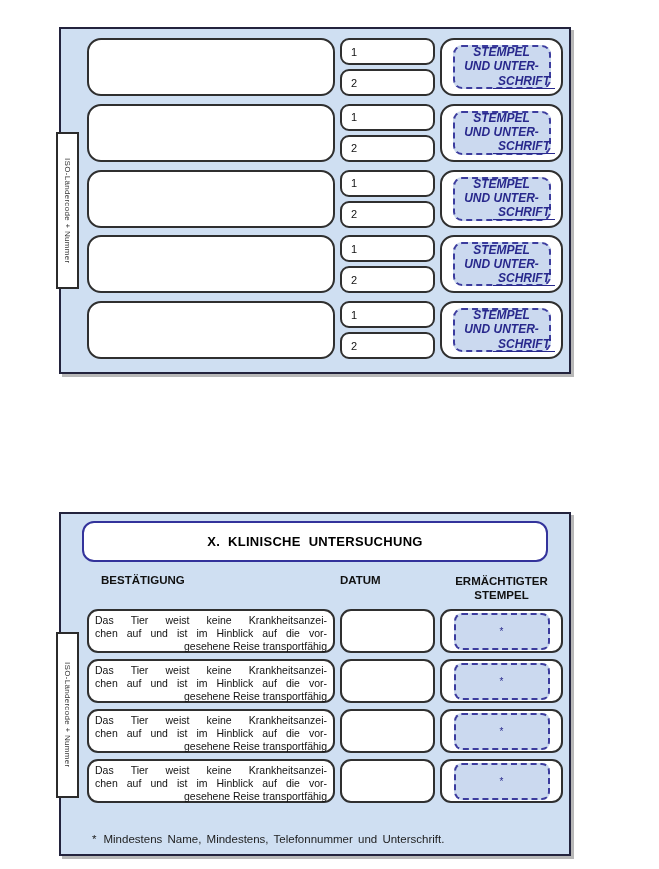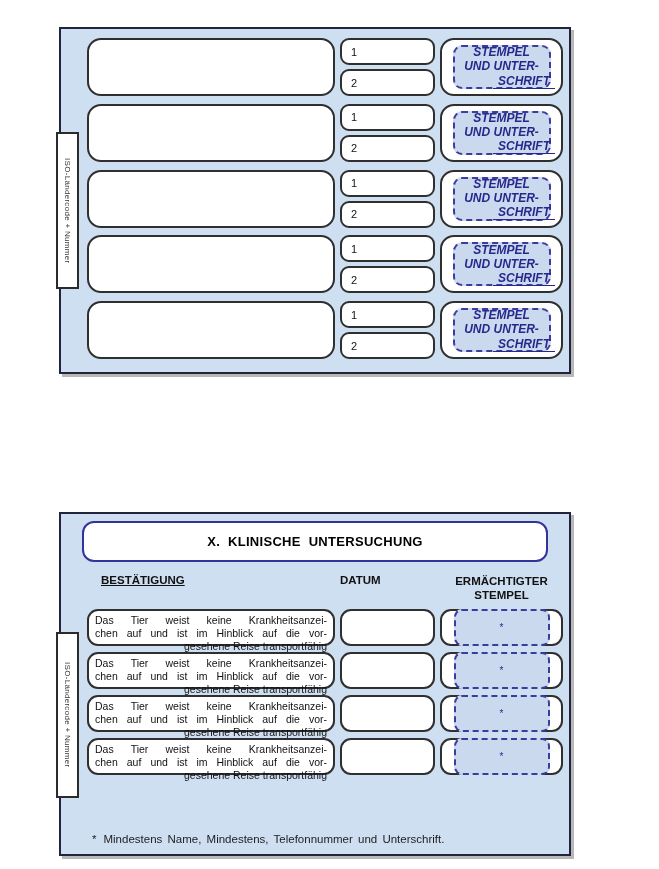--- a/index.html
+++ b/index.html
@@ -39,26 +39,26 @@
   .stamp-dashed .u{border-bottom:1.4px solid #28288c;padding:0 5px;margin-left:45px;}
 
   
   .header-box{position:absolute;top:7px;left:21px;right:21px;height:41px;
               background:#fff;border:2px solid #33339b;border-radius:12px;
               box-sizing:border-box;display:flex;align-items:center;justify-content:center;}
   .header-title{font-weight:bold;font-size:13px;color:#000000;
                 letter-spacing:0.3px;word-spacing:4px;}
   .col-headers{position:absolute;top:60px;left:26px;right:6px;display:flex;gap:5px;
                font-weight:bold;font-size:11.5px;color:#111;}
-  .col-headers .c1{flex:0 0 248px;padding-left:14px;box-sizing:border-box;text-decoration:underline;}
+  .col-headers .c1{flex:0 0 248px;padding-left:14px;box-sizing:border-box;}
   .col-headers .c2{flex:0 0 95px;text-align:left;}
   .col-headers .c3{flex:1;text-align:center;line-height:1.25;}
   .clin-rows{position:absolute;top:95px;left:26px;right:6px;
              display:flex;flex-direction:column;gap:6px;}
-  .clin-row{display:flex;gap:5px;height:37px;}
+  .clin-row{display:flex;gap:5px;height:44px;}
   .statement-box{flex:0 0 248px;background:#fff;border:2px solid #2f2f2f;
                  border-radius:11px;box-sizing:border-box;padding:3px 6px 0;
                  font-size:10.5px;line-height:1.24;color:#111;}
   .statement-box .jline{text-align:justify;text-align-last:justify;}
   .statement-box .cline{text-align:right;}
   .date-box{flex:0 0 95px;background:#fff;border:2px solid #2f2f2f;border-radius:11px;
             box-sizing:border-box;}
   .vet-outer{flex:1;background:#fff;border:2px solid #2f2f2f;border-radius:11px;
              box-sizing:border-box;display:flex;align-items:center;justify-content:center;}
   .vet-dashed{width:96px;height:37px;box-sizing:border-box;

